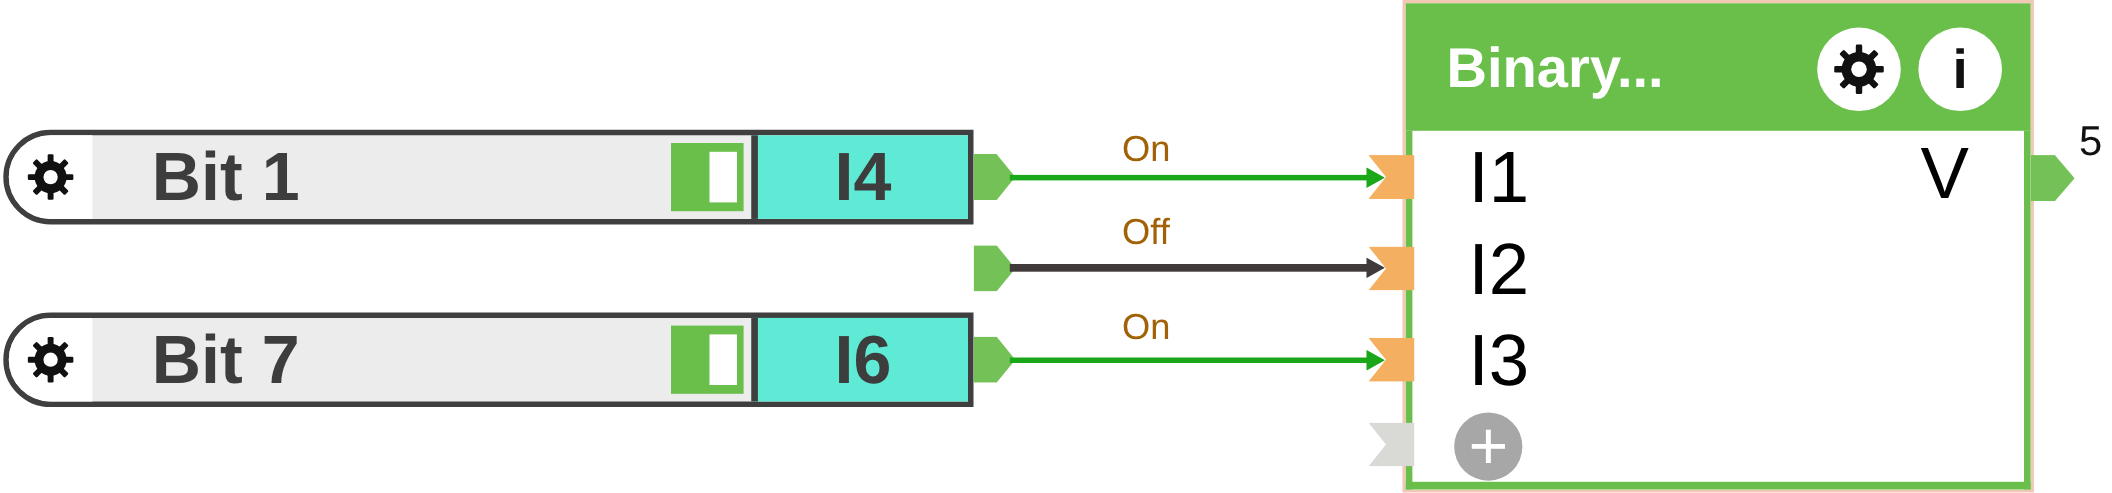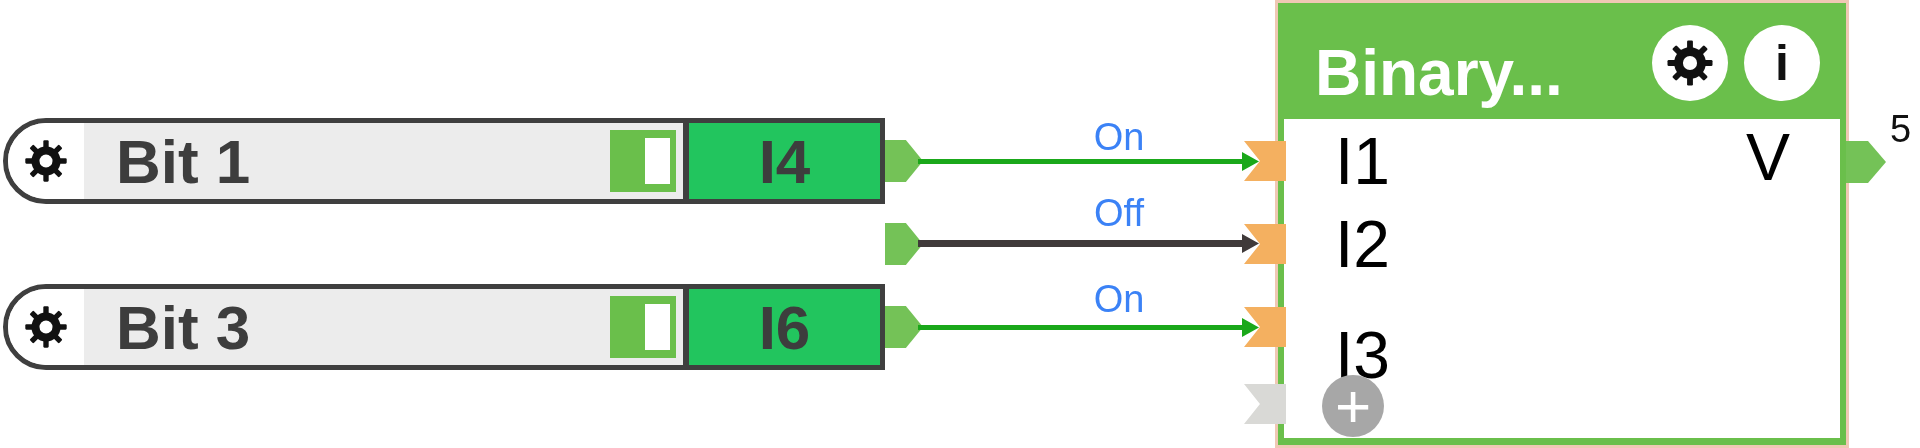--- a/index.html
+++ b/index.html
@@ -5,54 +5,54 @@
   html,body{margin:0;padding:0;background:#fff;}
   *{box-sizing:border-box;font-family:"Liberation Sans",sans-serif;}
   #canvas{position:relative;width:1920px;height:448px;background:#fff;overflow:hidden;}
 
   
   .pill{position:absolute;left:3px;width:882px;height:86px;
         border:5px solid #3f3f3f;border-radius:46px 0 0 46px;
         background:#ececec;display:flex;align-items:stretch;}
   .pill-cap{width:76px;background:#ffffff;border-radius:40px 0 0 40px;
         display:flex;align-items:center;justify-content:center;flex:0 0 auto;}
-  .pill-label{flex:1;display:flex;align-items:center;padding-left:32px;
+  .pill-label{flex:1;display:flex;align-items:center;padding-left:54px;
         font-size:62px;font-weight:bold;color:#3d3d3d;white-space:nowrap;}
   .toggle{position:relative;width:66px;height:62px;align-self:center;
         margin-right:7px;flex:0 0 auto;}
   .state-on  .toggle{background:#6abf4b;}
   .state-off .toggle{background:#a8a8a8;}
   .knob{position:absolute;top:8px;width:25px;height:46px;background:#fff;}
   .state-on  .knob{left:35px;}
   .state-off .knob{left:6px;}
   .addr-cell{width:197px;border-left:6px solid #3f3f3f;display:flex;
         align-items:center;justify-content:center;
         font-size:62px;font-weight:bold;color:#3d3d3d;}
-  .state-on  .addr-cell{background:#22c55e;}
+  .state-on  .addr-cell{background:#5eead4;}
   .state-off .addr-cell{background:#ffffff;}
 
   .out-pin{position:absolute;left:885px;width:38px;height:42px;background:#74c257;
         clip-path:polygon(0 0,55% 0,100% 50%,55% 100%,0 100%);}
 
   
   .wire{position:absolute;left:918px;width:330px;}
   .wire-on {height:5px;background:#1aa81a;}
   .wire-off{height:7px;background:#403a3a;}
   .wire-arrow{position:absolute;left:1242px;width:17px;height:19px;
         clip-path:polygon(0 0,100% 50%,0 100%);}
-  .wire-label{position:absolute;left:1020px;width:198px;text-align:center;
-        font-size:38px;color:#3b82f6;}
+  .wire-label{position:absolute;left:1020px;width:198px;text-align:left;
+        font-size:33px;color:#a16207;}
 
   
   .block{position:absolute;left:1275px;top:0;width:574px;height:448px;
         border:3px solid #f0c8b4;background:#fff;}
   .block-header{position:absolute;left:0;top:0;width:100%;height:116px;
         background:#6abf4b;}
-  .block-title{position:absolute;left:37px;top:12px;height:116px;display:flex;
-        align-items:center;font-size:64px;font-weight:bold;color:#fff;}
+  .block-title{position:absolute;left:37px;top:0;height:116px;display:flex;
+        align-items:center;font-size:51px;font-weight:bold;color:#fff;}
   .hdr-btn{position:absolute;top:22px;width:76px;height:76px;border-radius:50%;
         background:#fff;display:flex;align-items:center;justify-content:center;}
   .hdr-gear{left:374px;}
   .hdr-info{left:466px;font-size:50px;font-weight:bold;color:#111;}
   .block-body{position:absolute;left:0;top:116px;width:100%;height:326px;
         background:#fff;border-left:6px solid #6abf4b;border-right:6px solid #6abf4b;
         border-bottom:7px solid #6abf4b;}
   .pin-label{position:absolute;left:57px;height:60px;display:flex;align-items:center;
         font-size:66px;color:#000000;}
   .pin-out-label{position:absolute;right:56px;top:124px;height:60px;display:flex;
@@ -111,21 +111,21 @@
           <rect x="10.6" y="1.2" width="2.8" height="6" rx="0.6" transform="rotate(135 12 12)"></rect>
           <rect x="10.6" y="1.2" width="2.8" height="6" rx="0.6" transform="rotate(180 12 12)"></rect>
           <rect x="10.6" y="1.2" width="2.8" height="6" rx="0.6" transform="rotate(225 12 12)"></rect>
           <rect x="10.6" y="1.2" width="2.8" height="6" rx="0.6" transform="rotate(270 12 12)"></rect>
           <rect x="10.6" y="1.2" width="2.8" height="6" rx="0.6" transform="rotate(315 12 12)"></rect>
           <circle cx="12" cy="12" r="7.6"></circle>
         </g>
         <circle cx="12" cy="12" r="3.4" fill="#fff"></circle>
       </svg>
     </div>
-    <div class="pill-label">Bit 3</div>
+    <div class="pill-label">Bit 7</div>
     <div class="toggle">
         <div class="knob"></div>
       </div>
     <div class="addr-cell">I6</div>
   </div>
   <div class="out-pin" style="top:306px;"></div>
 
   <div class="wire wire-on" style="top:159px;"></div>
   <div class="wire-arrow" style="top:152px;background:#1aa81a;"></div>
   <div class="wire-label" style="top:116px;">On</div>
@@ -164,21 +164,21 @@
 
     <div class="block-body"></div>
 
     <div class="in-flag flag-orange" style="top:138px;"></div>
     <div class="in-flag flag-orange" style="top:221px;"></div>
     <div class="in-flag flag-orange" style="top:304px;"></div>
     <div class="in-flag flag-gray" style="top:381px;"></div>
 
     <div class="pin-label" style="top:128px;">I1</div>
     <div class="pin-label" style="top:211px;">I2</div>
-    <div class="pin-label" style="top:294px;margin-top:28px;">I3</div>
+    <div class="pin-label" style="top:294px;">I3</div>
 
     <div class="pin-out-label">V</div>
 
     <div class="add-btn">
       <span>+</span>
     </div>
 
     <div class="block-out-pin"></div>
   </div>
 

